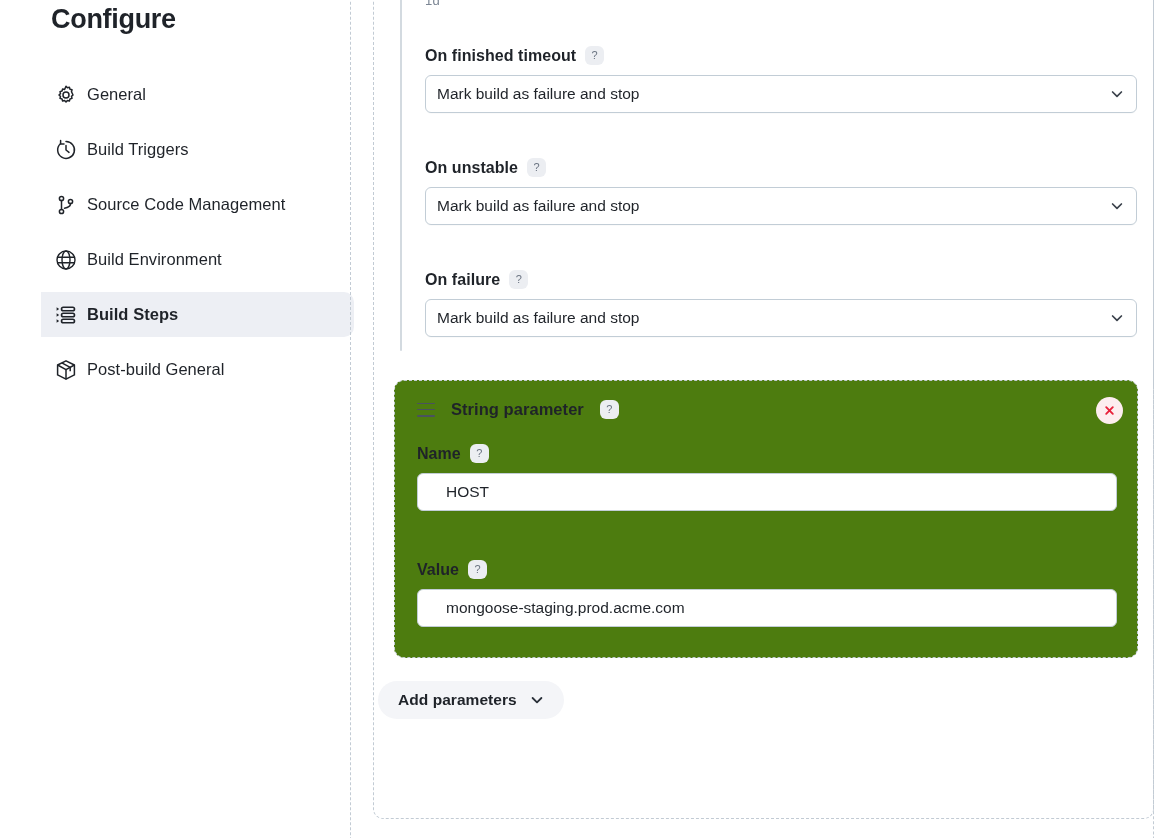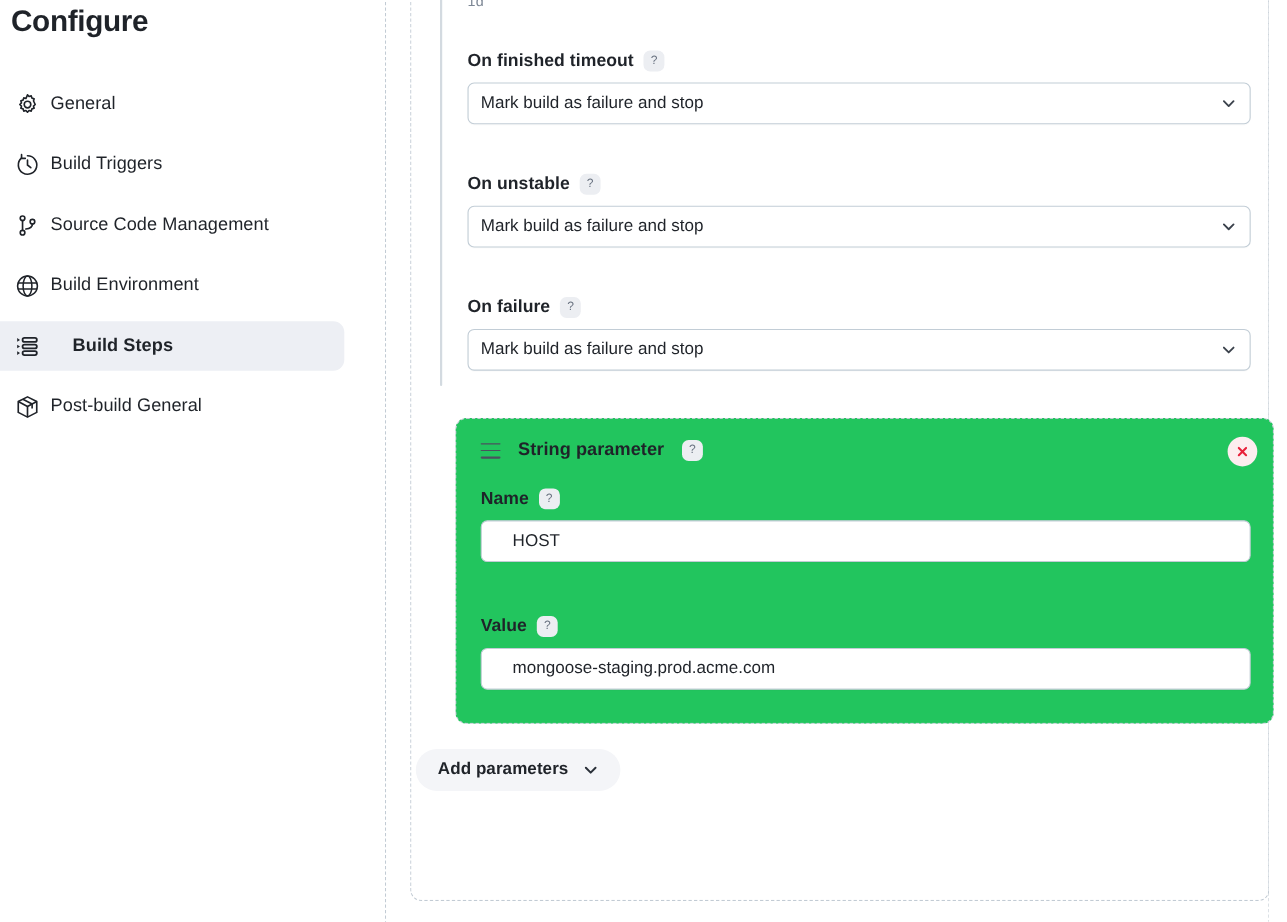--- a/index.html
+++ b/index.html
@@ -19,20 +19,21 @@
     height: 838px;
   }
 
   
   .sidebar {
     position: absolute;
     left: 0; top: 0;
     width: 340px;
     height: 838px;
     background: #ffffff;
+    padding-left: 41px;
   }
 
   .sidebar-title {
     font-size: 27px;
     font-weight: 700;
     letter-spacing: -0.3px;
     color: #1f2329;
     padding: 0 0 0 10px;
     margin-top: 2px;
     line-height: 34px;
@@ -68,21 +69,21 @@
     justify-content: center;
     color: #1f2329;
   }
 
   .nav-label {
     font-size: 16.5px;
     font-weight: 400;
     letter-spacing: 0.05px;
     white-space: nowrap;
   }
-  .nav-item.active .nav-label { font-weight: 700; margin-left: 20px; }
+  .nav-item.active .nav-label { font-weight: 700; }
 
   
   .panel-outer {
     position: absolute;
     left: 350px;
     top: -30px;
     width: 804px;
     height: 886px;
     border: 1px dashed #c2cbd4;
     border-radius: 10px;
@@ -183,27 +184,27 @@
     height: 14px;
     display: flex;
     align-items: center;
     justify-content: center;
     color: #3b424c;
   }
 
   
   .param-card {
     position: absolute;
-    left: 414px;
+    left: 394px;
     top: 380px;
     width: 744px;
     height: 278px;
     border: 1px dashed #c2cbd4;
     border-radius: 10px;
-    background: #22c55e;
+    background: #4d7c0f;
   }
 
   .param-header {
     position: absolute;
     left: 22px;
     top: 19px;
     display: flex;
     align-items: center;
     gap: 16px;
   }

